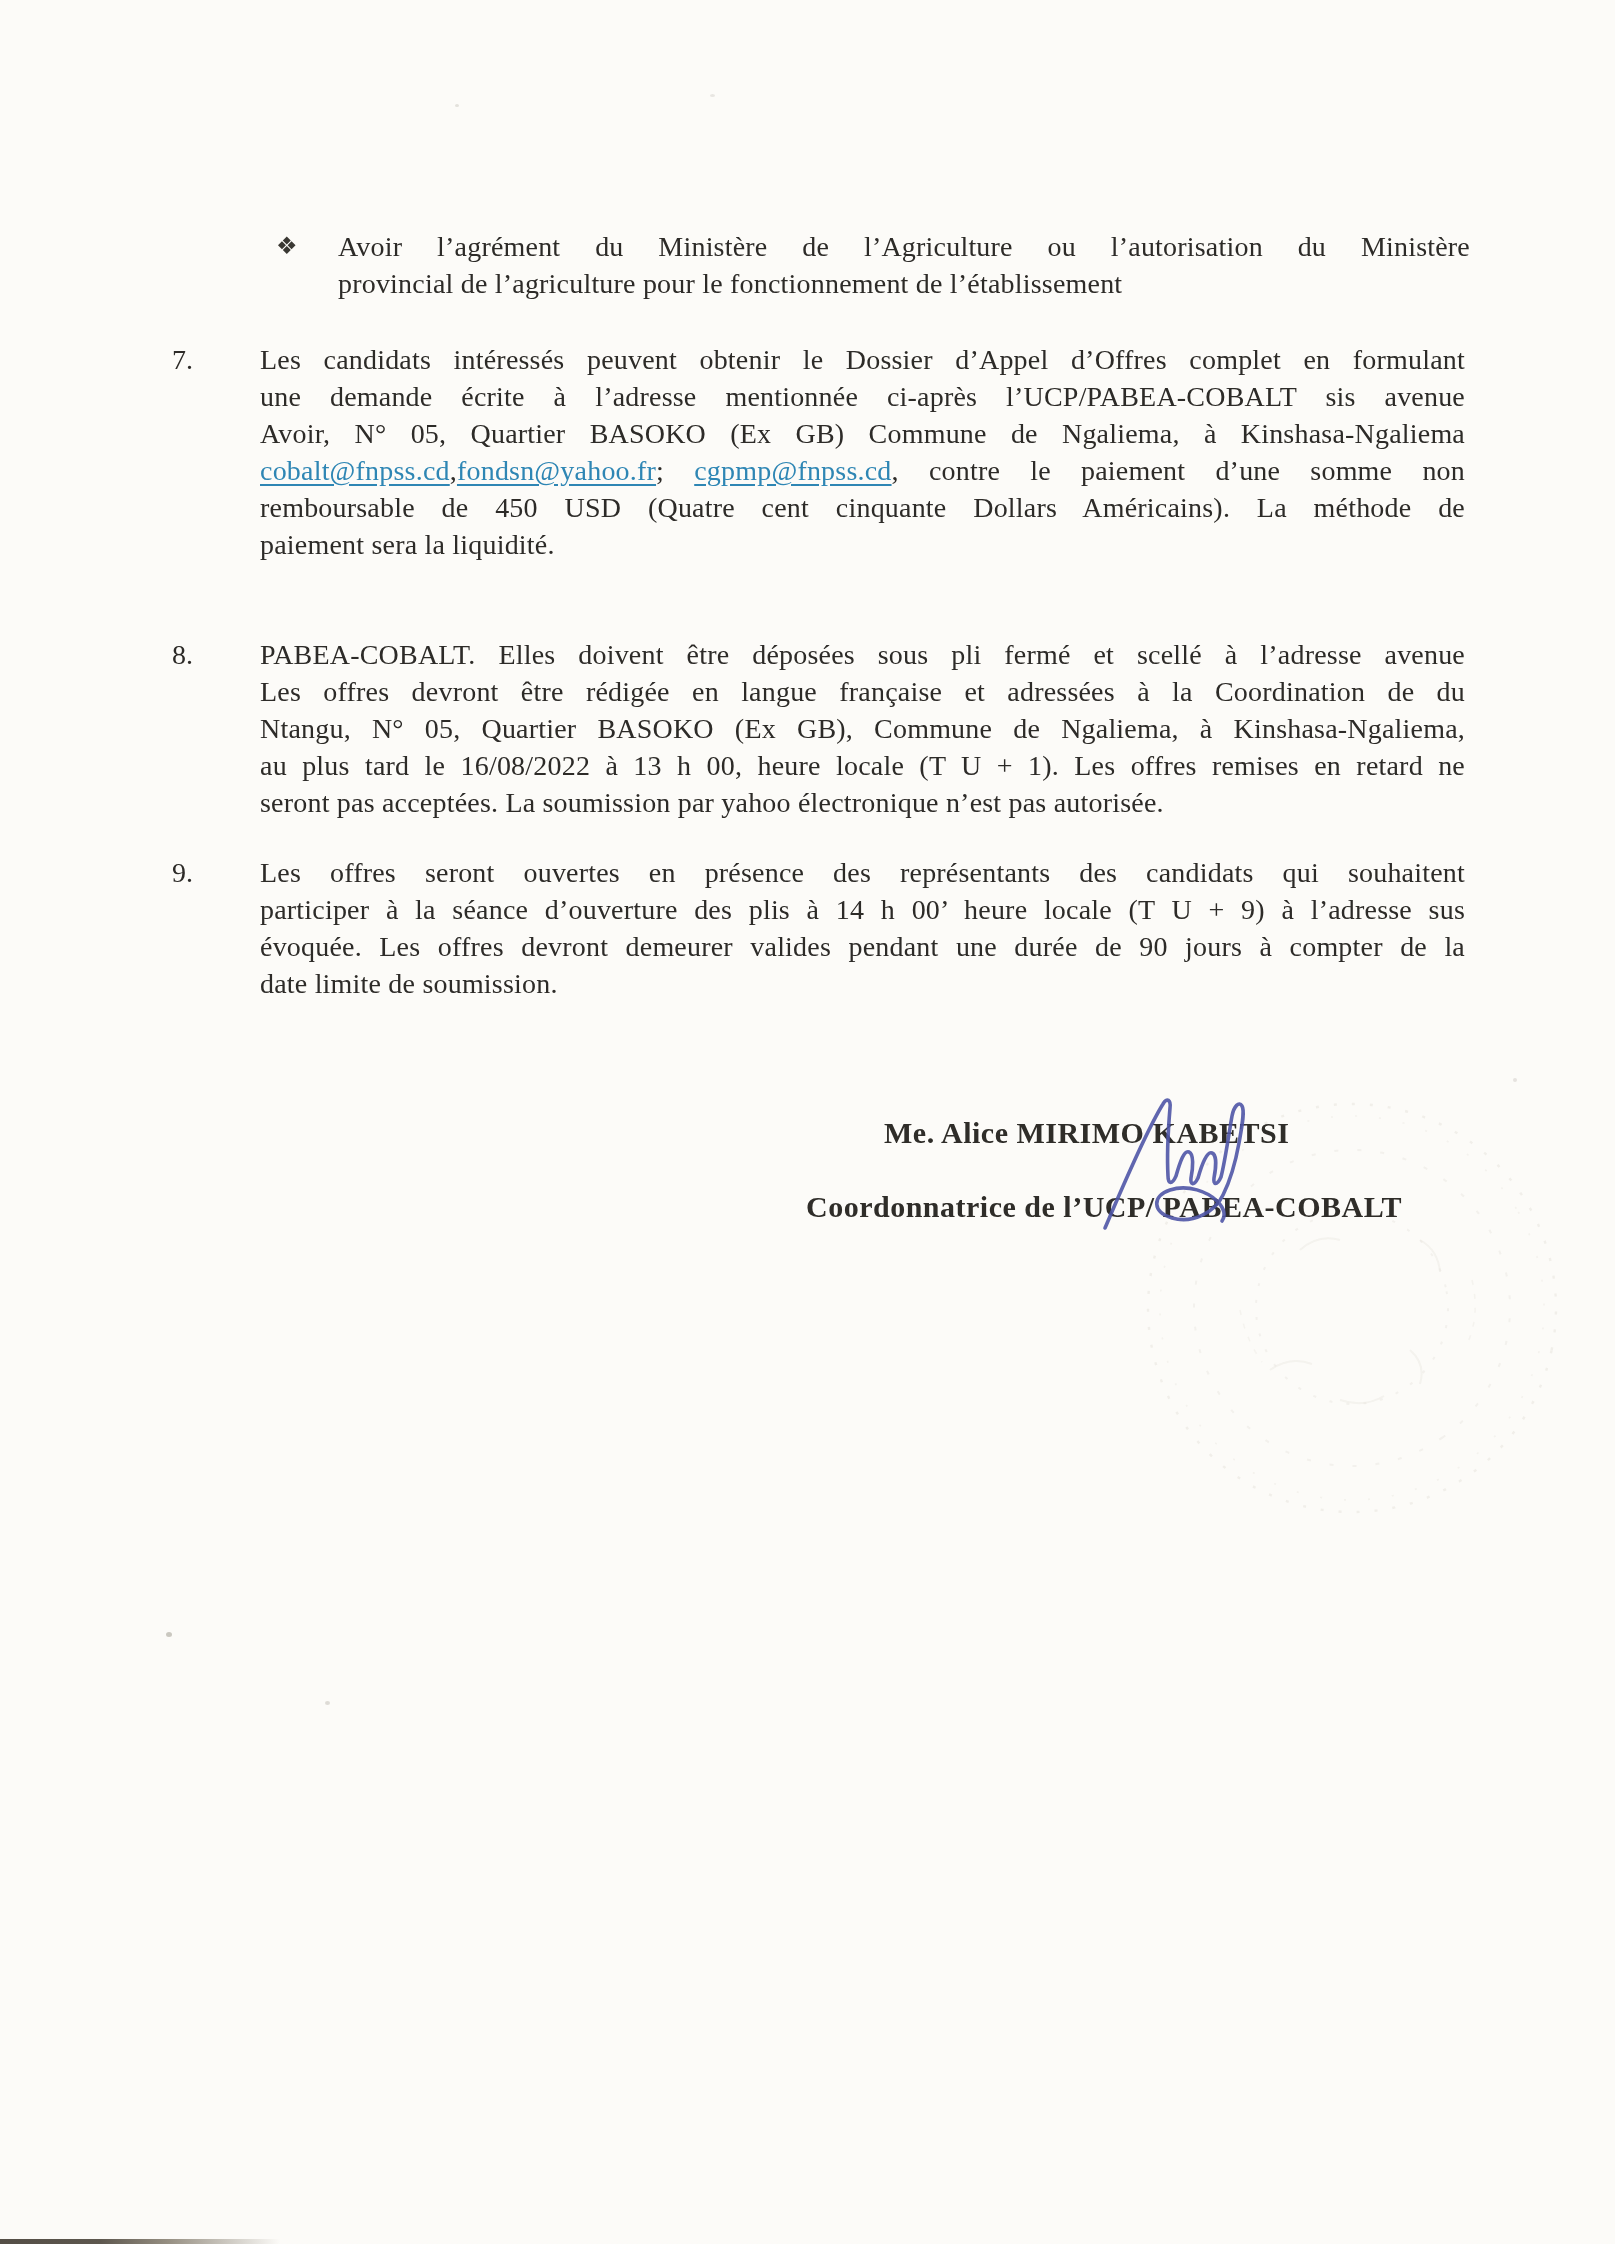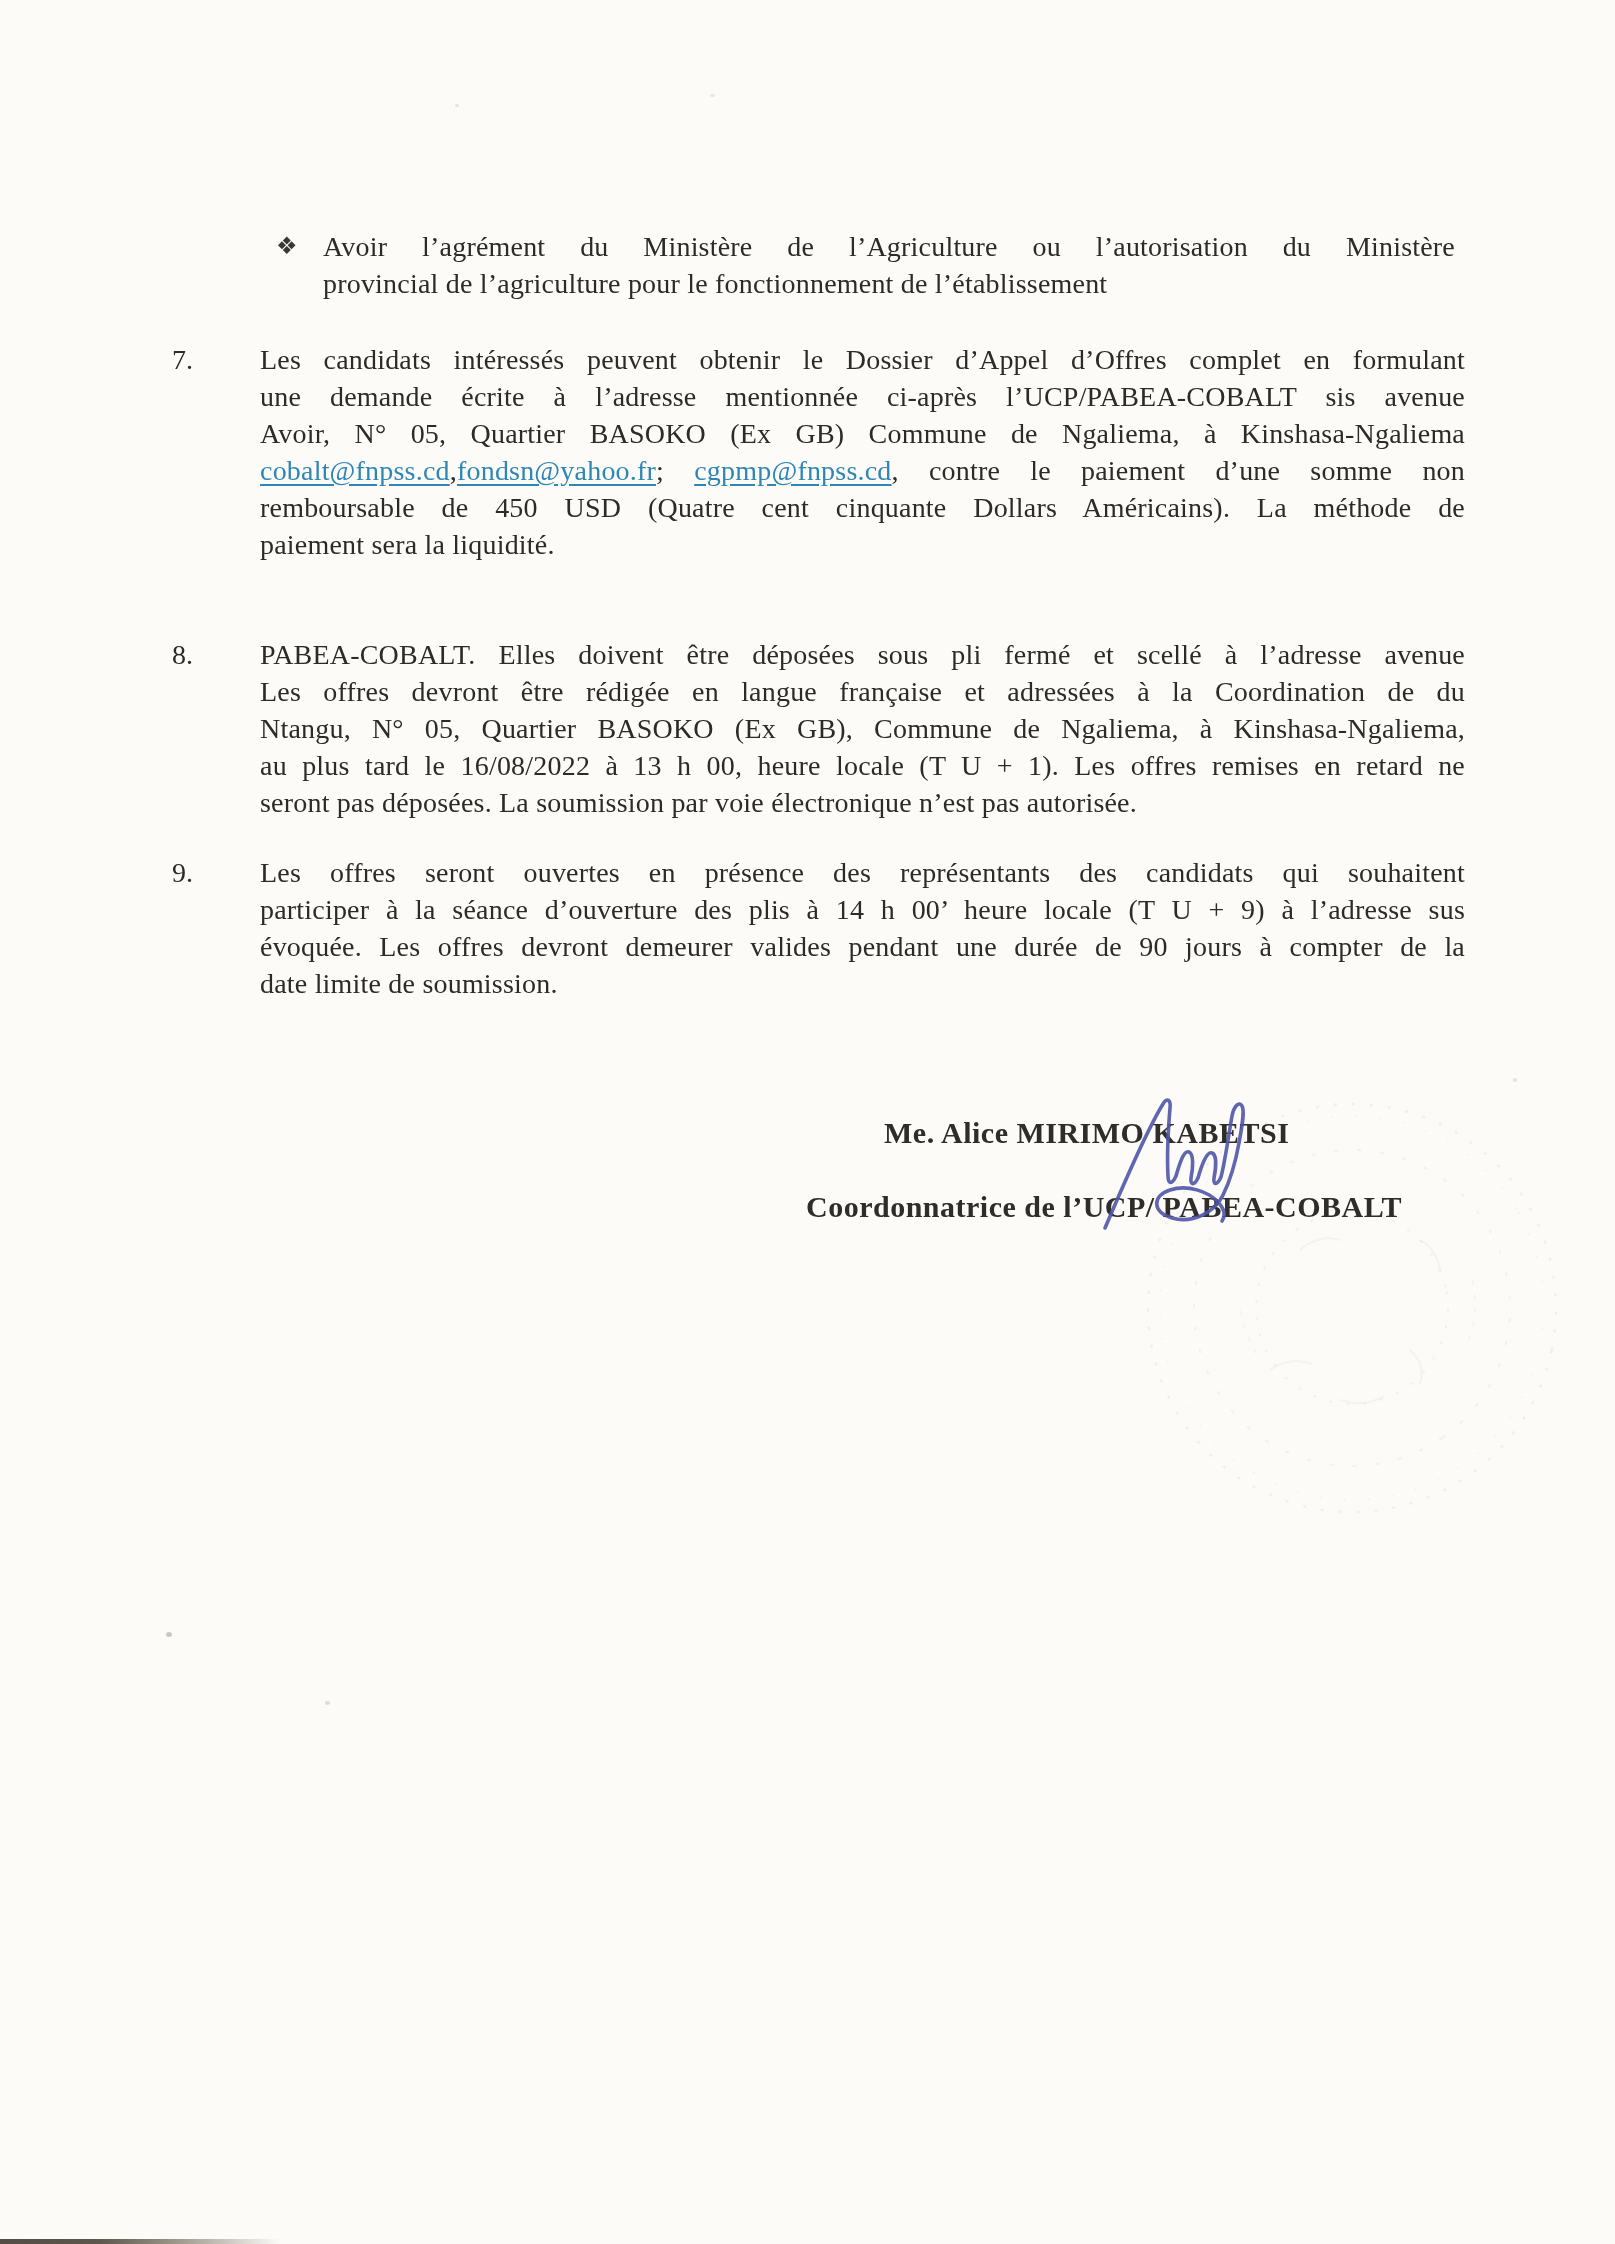--- a/index.html
+++ b/index.html
@@ -13,21 +13,21 @@
     color:var(--text);
     position:relative;
     overflow:hidden;
   }
   .page{position:absolute;inset:0;}
   .para{position:absolute;left:0;width:1615px;height:0;overflow:visible;z-index:2;}
   .marker{position:absolute;top:0;font-size:28px;line-height:37px;}
   .marker.num{left:172px;}
   .marker.diamond{left:276px;font-family:"DejaVu Sans",sans-serif;font-size:24px;color:#3a3833;}
   .ptext{position:absolute;top:0;font-size:28px;line-height:37px;letter-spacing:0.2px;}
-  .w-bullet{left:323px;width:1132px;}
+  .w-bullet{left:338px;width:1132px;}
   .w-item{left:260px;width:1205px;}
   .ln{text-align:left;}
   .ln.just{text-align:justify;text-align-last:justify;}
   .ln .b{font-weight:bold;}
   .ln .lnk{color:var(--link);text-decoration:underline;text-decoration-color:var(--link);text-underline-offset:4px;cursor:pointer;}
   .sig-name{position:absolute;top:1116px;left:884px;font-size:30px;font-weight:bold;color:#2f2d29;z-index:2;letter-spacing:0.5px;}
   .sig-title{position:absolute;top:1190px;left:806px;font-size:30px;font-weight:bold;color:#2f2d29;z-index:2;letter-spacing:0.5px;}
   .signature-svg{position:absolute;left:1090px;top:1088px;z-index:3;}
   .stamp-svg{position:absolute;left:1090px;top:1050px;z-index:1;opacity:0.55;}
   .bottom-edge{position:absolute;left:0;bottom:0;width:400px;height:5px;z-index:4;
@@ -64,21 +64,21 @@
       </div>
   </section>
 
   <section class="para" style="top:636px">
     <span class="marker num">8.</span>
     <div class="ptext w-item">
         <div class="ln just"><span>PABEA-COBALT. Elles doivent être déposées sous pli fermé et scellé à l’adresse avenue</span></div>
         <div class="ln just"><span>Les offres devront être rédigée en langue française et adressées à la Coordination de du</span></div>
         <div class="ln just"><span>Ntangu, N° 05, Quartier BASOKO (Ex GB), Commune de Ngaliema, à Kinshasa-Ngaliema,</span></div>
         <div class="ln just"><span>au plus tard le 16/08/2022 à 13 h 00, heure locale (T U + 1). Les offres remises en retard ne</span></div>
-        <div class="ln"><span>seront pas déposées. La soumission par voie électronique n’est pas autorisée.</span></div>
+        <div class="ln"><span>seront pas acceptées. La soumission par yahoo électronique n’est pas autorisée.</span></div>
       </div>
   </section>
 
   <section class="para" style="top:854px">
     <span class="marker num">9.</span>
     <div class="ptext w-item">
         <div class="ln just"><span>Les offres seront ouvertes en présence des représentants des candidats qui souhaitent</span></div>
         <div class="ln just"><span>participer à la séance d’ouverture des plis à 14 h 00’ heure locale (T U + 9) à l’adresse sus</span></div>
         <div class="ln just"><span>évoquée. Les offres devront demeurer valides pendant une durée de 90 jours à compter de la</span></div>
         <div class="ln"><span>date limite de soumission.</span></div>

